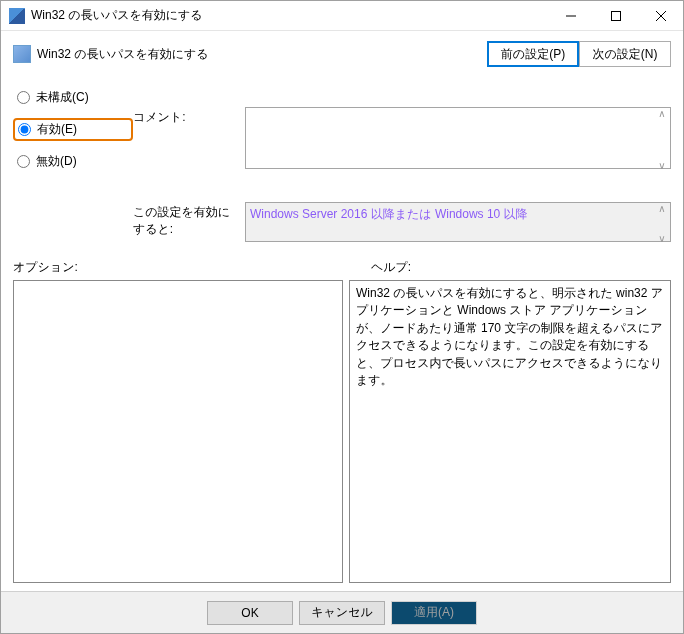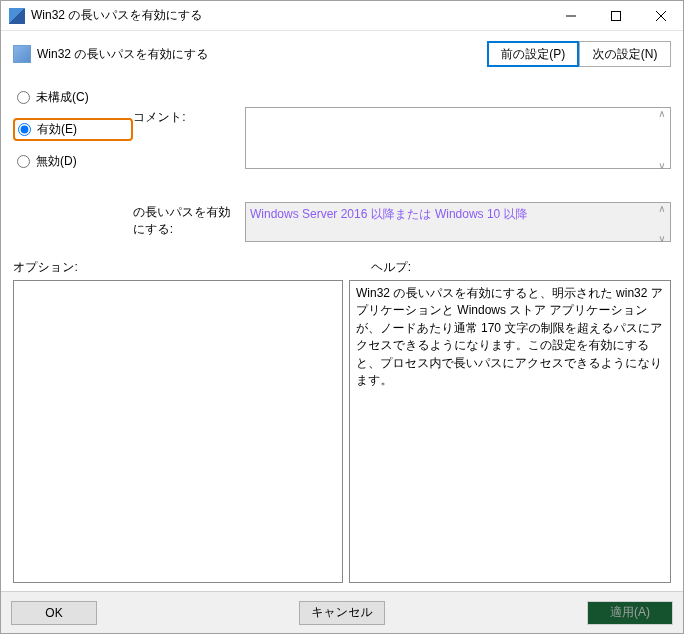--- a/index.html
+++ b/index.html
@@ -171,37 +171,37 @@
     line-height: 1.45;
   }
   .panel.options { width: 330px; }
   .panel.help { flex: 1; }
   .footer {
     height: 42px;
     border-top: 1px solid #d0d0d0;
     background: #f0f0f0;
     display: flex;
     align-items: center;
-    justify-content: space-between;
+    justify-content: center;
     padding: 0 10px;
     gap: 6px;
   }
   .footer-btn {
     width: 86px;
     height: 24px;
     border: 1px solid #adadad;
     background: #e1e1e1;
     font-size: 12px;
     display: inline-flex;
     align-items: center;
     justify-content: center;
   }
   .footer-btn.disabled {
     color: #a0a0a0;
-    background: #14532d;
+    background: #0c4a6e;
     border-color: #d0d0d0;
   }
   input[type=radio] { margin: 0 2px 0 0; }
 </style>
 </head>
 <body>
 
 <div class="window">
 
   <div class="titlebar">
@@ -259,21 +259,21 @@
       <div class="fields-col">
         <div class="field-row">
           <div class="field-label">コメント:</div>
           <div class="textarea-wrap">
             <textarea class="comment-box" style=""></textarea>
             <div class="scroll-hint top">∧</div>
             <div class="scroll-hint bot">∨</div>
           </div>
         </div>
         <div class="field-row">
-          <div class="field-label">の長いパスを有効にする:</div>
+          <div class="field-label">この設定を有効にすると:</div>
           <div class="textarea-wrap">
             <textarea class="supported-box" readonly="" style="">Windows Server 2016 以降または Windows 10 以降</textarea>
             <div class="scroll-hint top">∧</div>
             <div class="scroll-hint bot">∨</div>
           </div>
         </div>
       </div>
     </div>
 
     <div class="labels-row">

